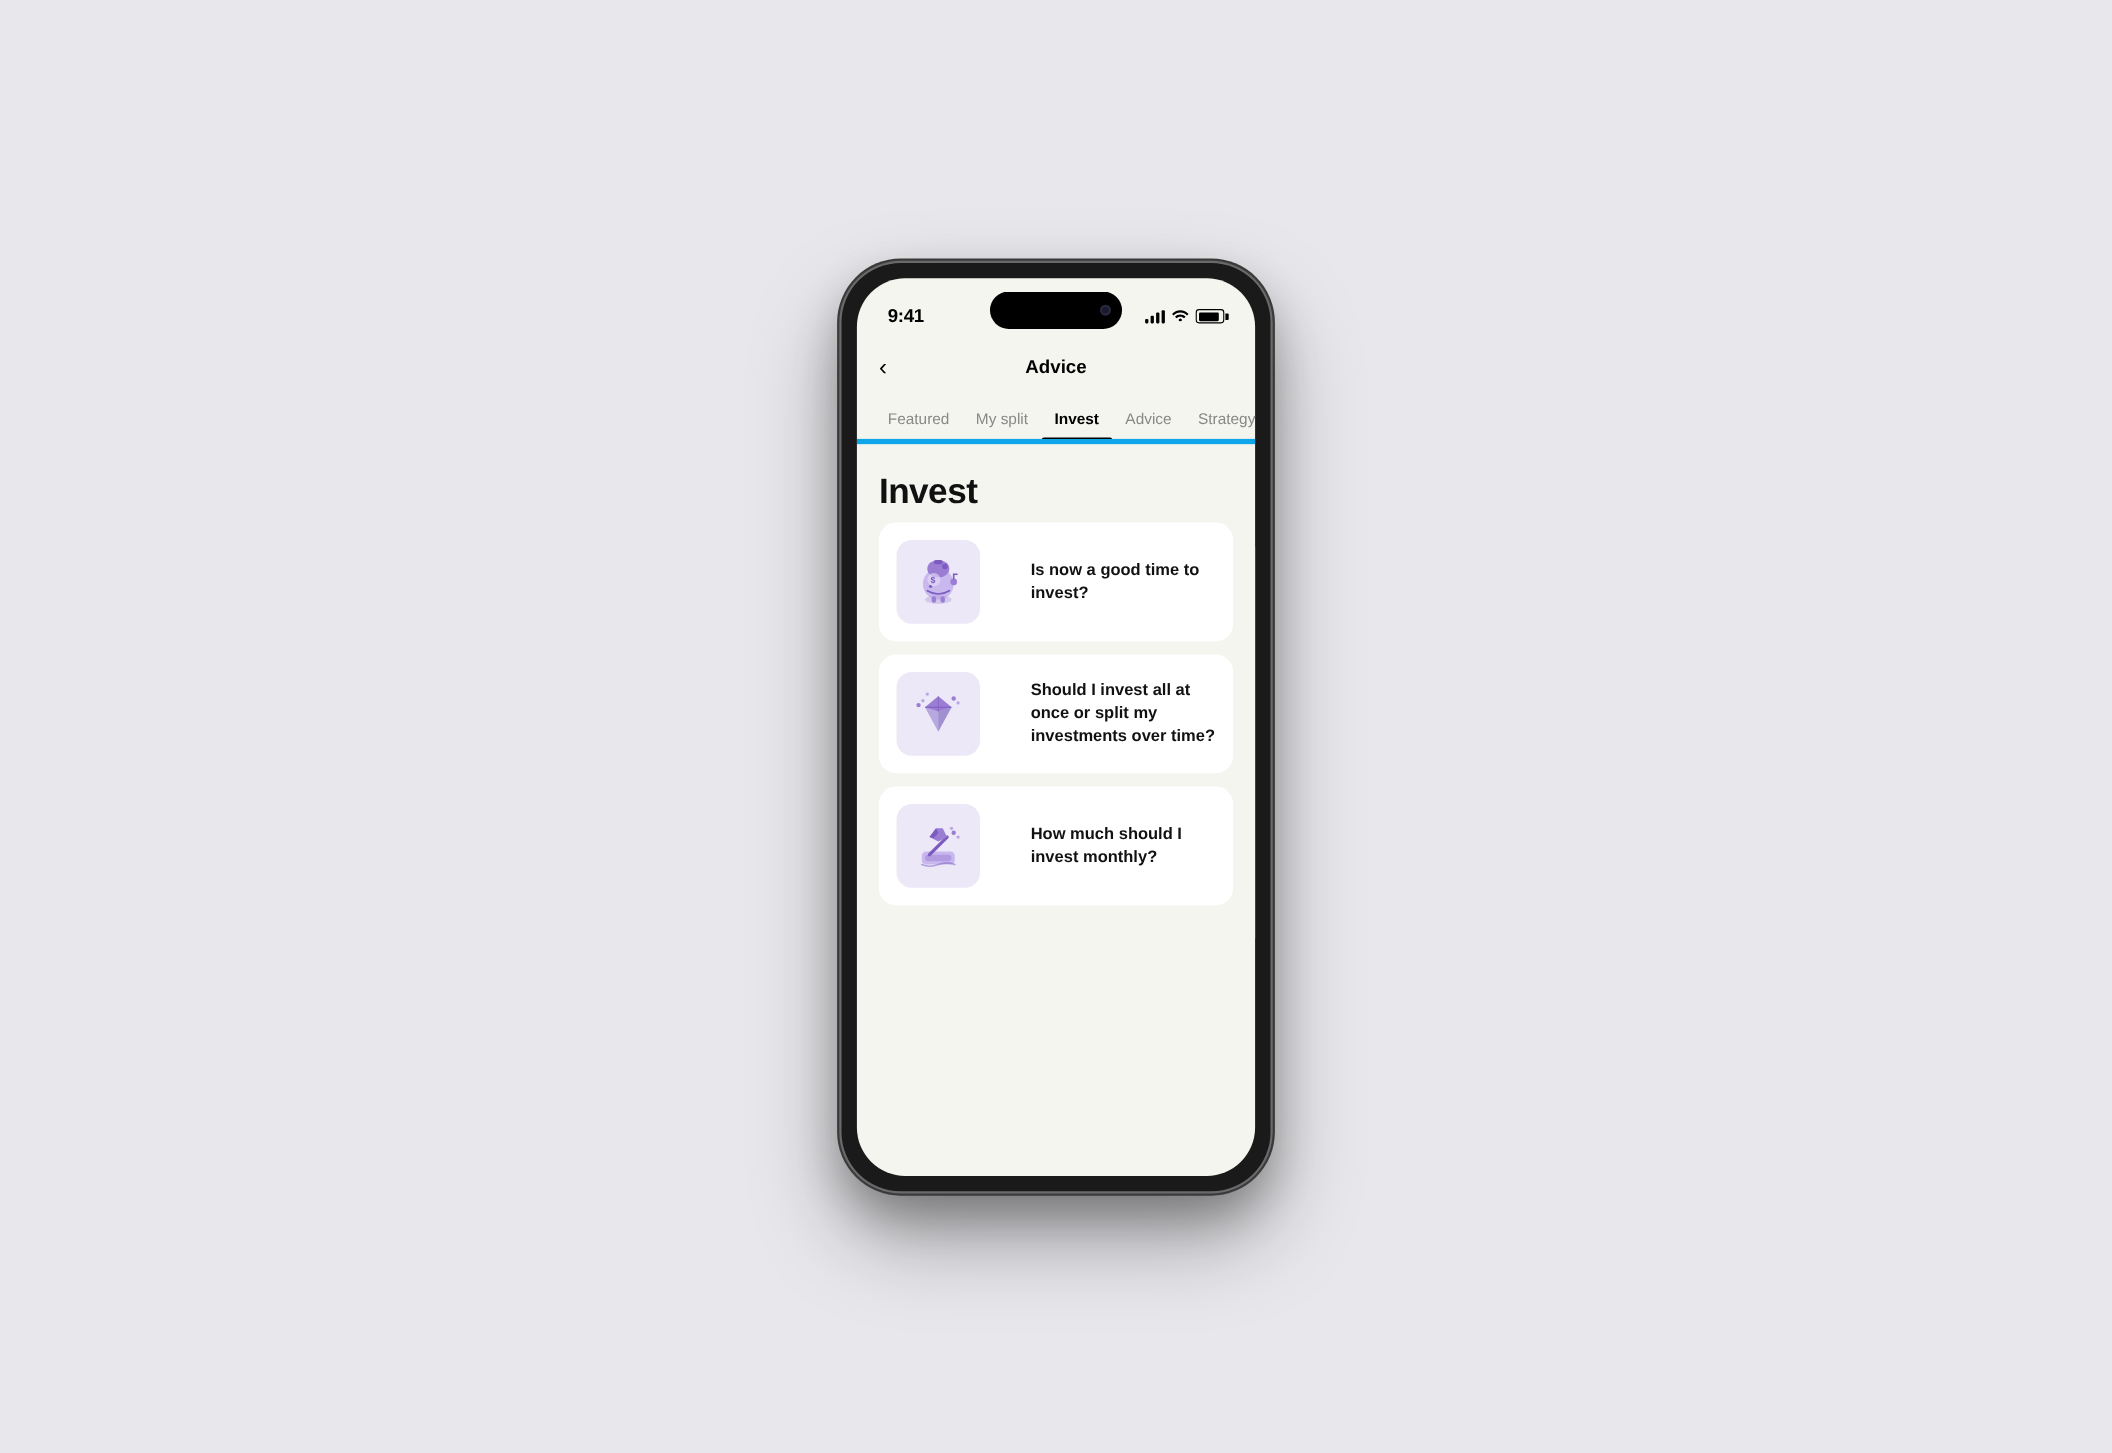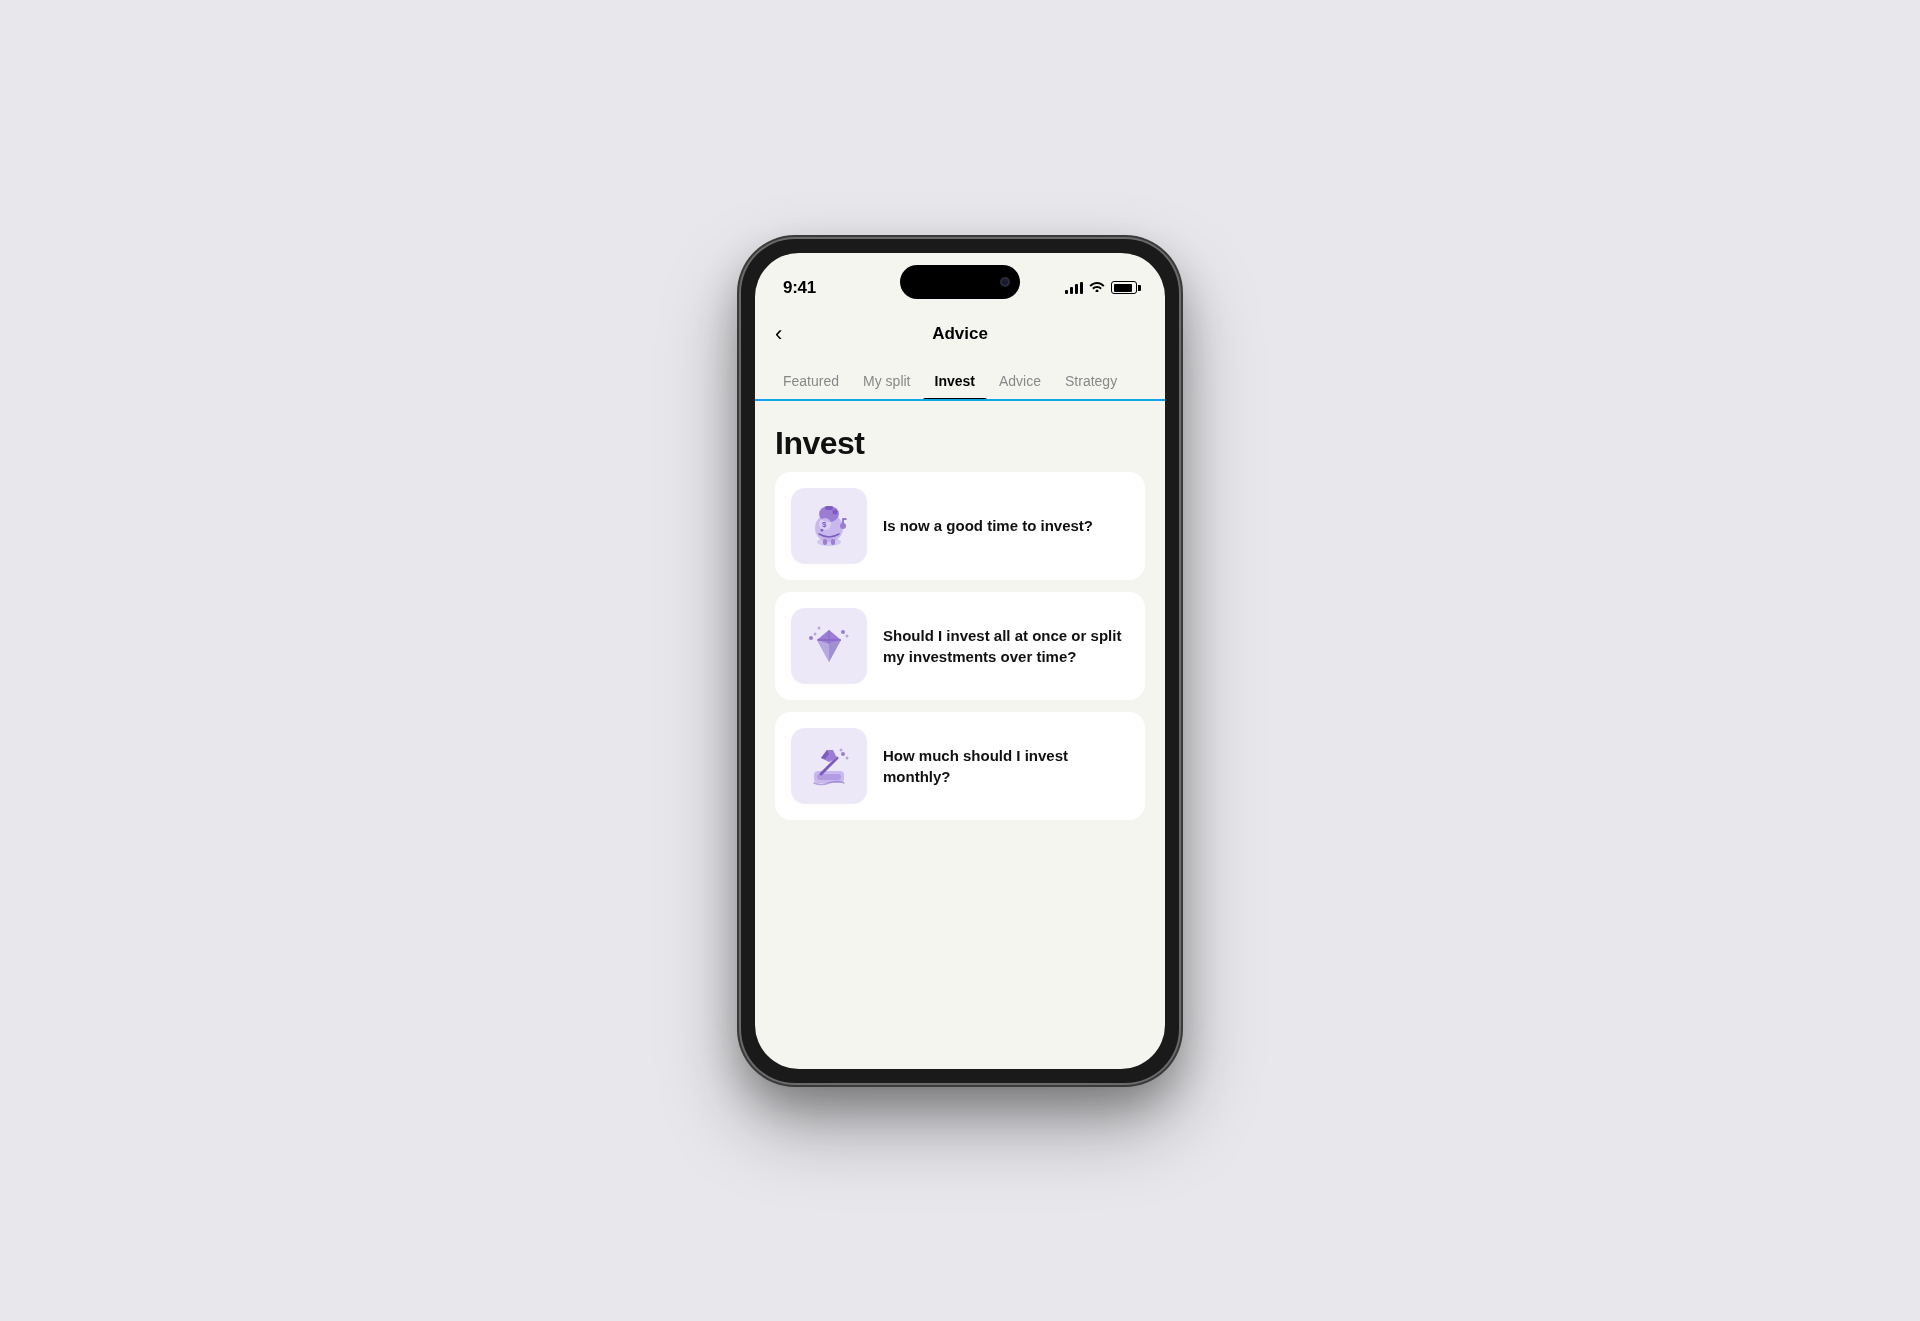--- a/index.html
+++ b/index.html
@@ -8,21 +8,21 @@
       background: #e8e8ec;
       display: flex;
       justify-content: center;
       align-items: center;
       min-height: 100vh;
       font-family: -apple-system, BlinkMacSystemFont, 'SF Pro Display', 'Segoe UI', sans-serif;
     }
 
     .phone-wrapper {
       position: relative;
-      width: 438px;
+      width: 390px;
       min-height: 844px;
       background: #1a1a1a;
       border-radius: 54px;
       padding: 14px;
       box-shadow:
         0 0 0 2px #6a6a6a,
         0 0 0 4px #3a3a3a,
         0 40px 80px rgba(0,0,0,0.35),
         0 20px 40px rgba(0,0,0,0.25);
     }
@@ -153,21 +153,21 @@
       transform: translateX(-50%);
       font-size: 17px;
       font-weight: 600;
       color: #000;
     }
 
     
     .tab-bar {
       display: flex;
       padding: 0 16px;
-      border-bottom: 2px solid #0ea5e9;
+      border-bottom: 5px solid #0ea5e9;
       overflow-x: auto;
       scrollbar-width: none;
       align-items: center;
     }
 
     .tab-bar::-webkit-scrollbar { display: none; }
 
     .tab-item {
       padding: 10px 12px;
       font-size: 14px;
@@ -248,20 +248,21 @@
     .article-icon-svg {
       width: 60px;
       height: 60px;
     }
 
     .article-title {
       font-size: 15px;
       font-weight: 600;
       color: #111;
       line-height: 1.4;
+      margin-left: 30px;
     }
   </style>
 </head>
 <body>
 
 <div class="phone-wrapper">
   <div class="phone-screen">
 
     <div class="dynamic-island">
       <div class="dynamic-island-camera"></div>

